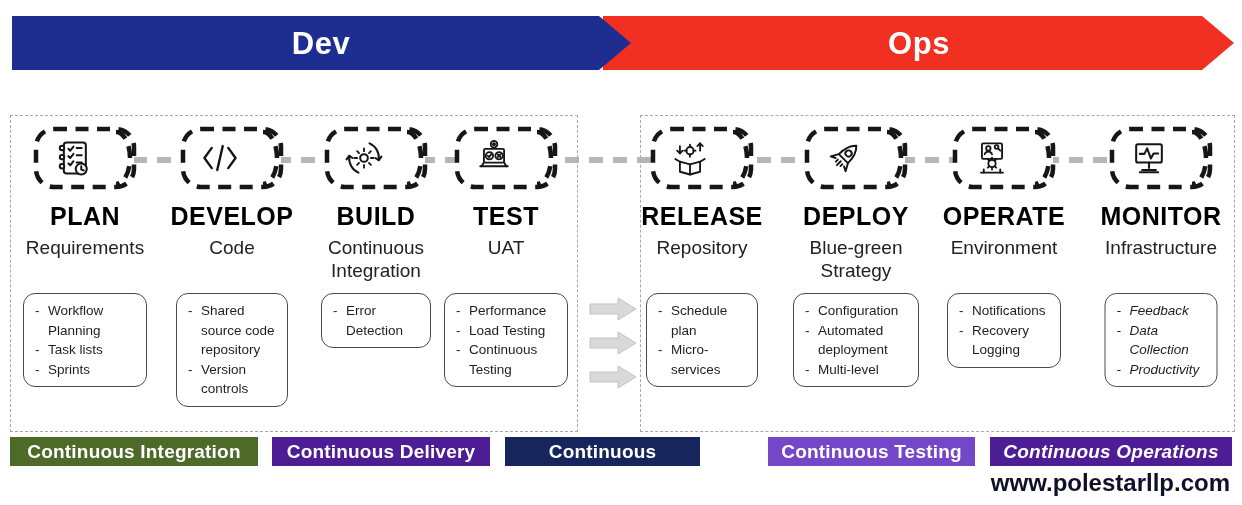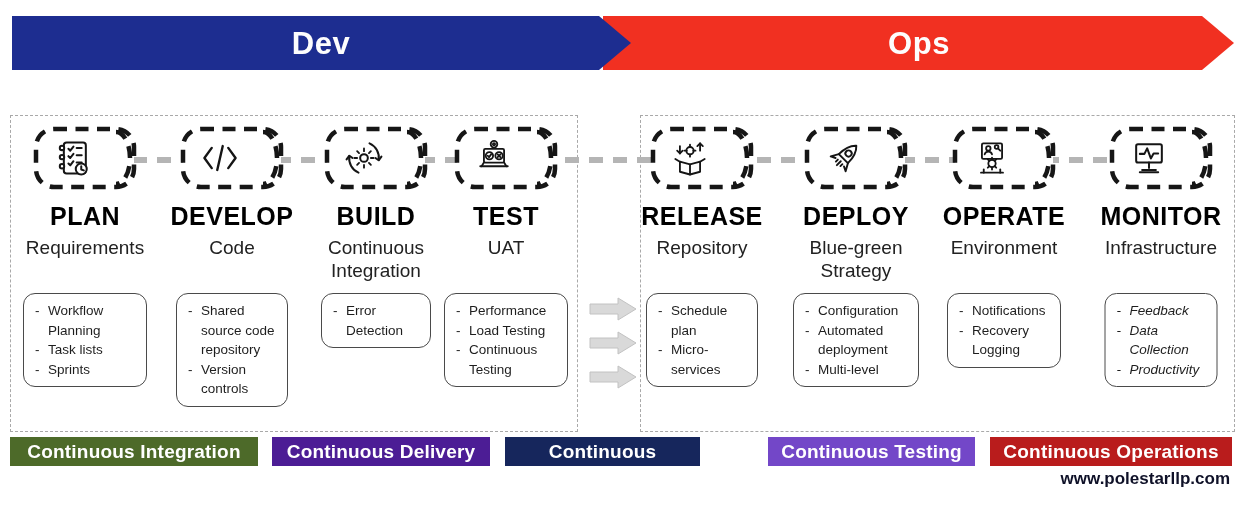--- a/index.html
+++ b/index.html
@@ -38,21 +38,21 @@
   .bullet::before{content:"-";position:absolute;left:9px;top:0;}
   
   .handoff{position:absolute;left:588px;top:292px;z-index:2;}
   
   .bar{position:absolute;top:437px;height:29px;line-height:29px;text-align:center;
        color:#fff;font-size:19px;font-weight:bold;letter-spacing:.2px;}
   .bar-0{left:10px;width:248px;}  .bar-1{left:272px;width:218px;}
   .bar-2{left:505px;width:195px;} .bar-3{left:768px;width:207px;}
   .bar-4{left:990px;width:242px;}
   
-  .site{position:absolute;right:12px;top:469px;font-size:17px;font-weight:bold;color:#0f1128;}
+  .site{position:absolute;right:12px;top:469px;font-size:24px;font-weight:bold;color:#0f1128;}
   svg{display:block;}
 </style>
 </head>
 <body>
 
 <div class="stage-canvas">
 
   <svg class="banner" width="1242" height="86" viewBox="0 0 1242 86">
     <polygon points="603,16 1202,16 1234,43 1202,70 603,70" fill="#f13021"></polygon>
     <polygon points="12,16 599,16 631,43 599,70 12,70" fill="#1d2d90"></polygon>
@@ -294,17 +294,17 @@
       <div class="bullet">Feedback</div>
       <div class="bullet">Data Collection</div>
       <div class="bullet">Productivity</div>
     </div>
   </div>
 
   <div class="bar bar-0" style="background: rgb(77, 106, 41);">Continuous Integration</div>
   <div class="bar bar-1" style="background: #4c1d95;">Continuous Delivery</div>
   <div class="bar bar-2" style="background: rgb(22, 38, 92);">Continuous Deployment</div>
   <div class="bar bar-3" style="background: rgb(115, 71, 200);">Continuous Testing</div>
-  <div class="bar bar-4" style="background: #b91c1c;">Continuous Operations</div>
+  <div class="bar bar-4" style="background: #4c1d95; font-style: italic;">Continuous Operations</div>
 
   <div class="site">www.polestarllp.com</div>
 
 </div>
 
 </body></html>

